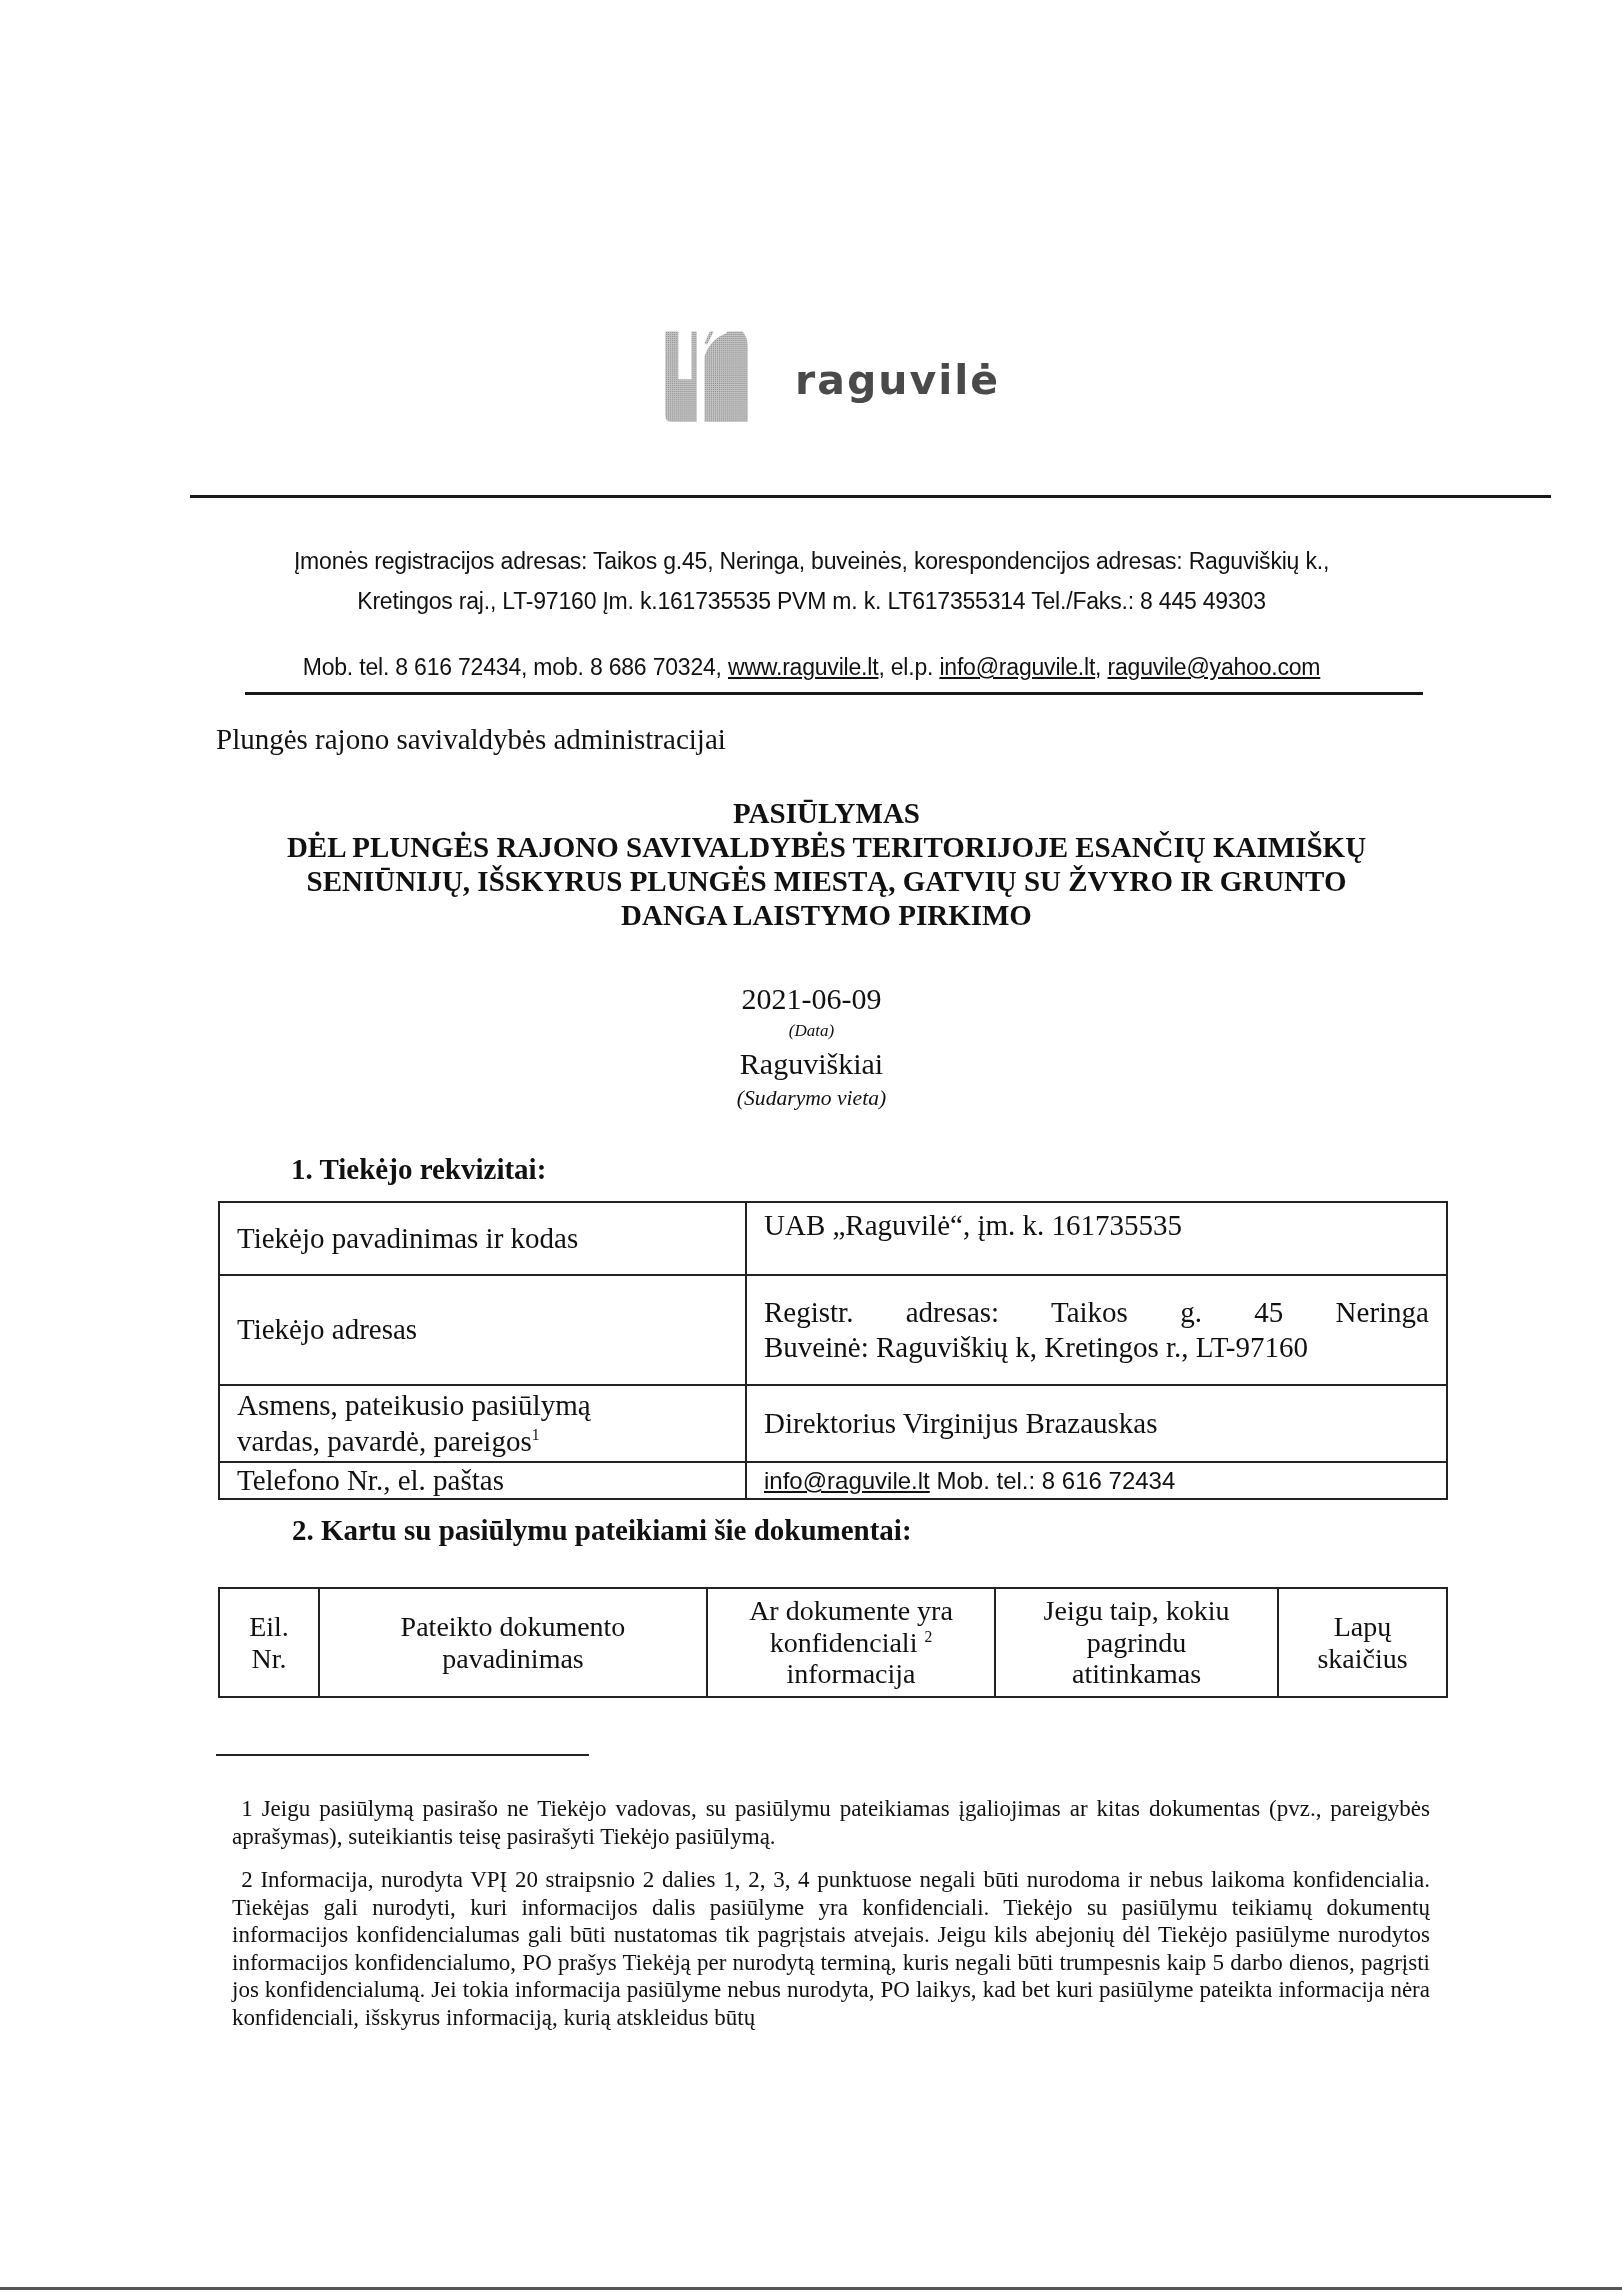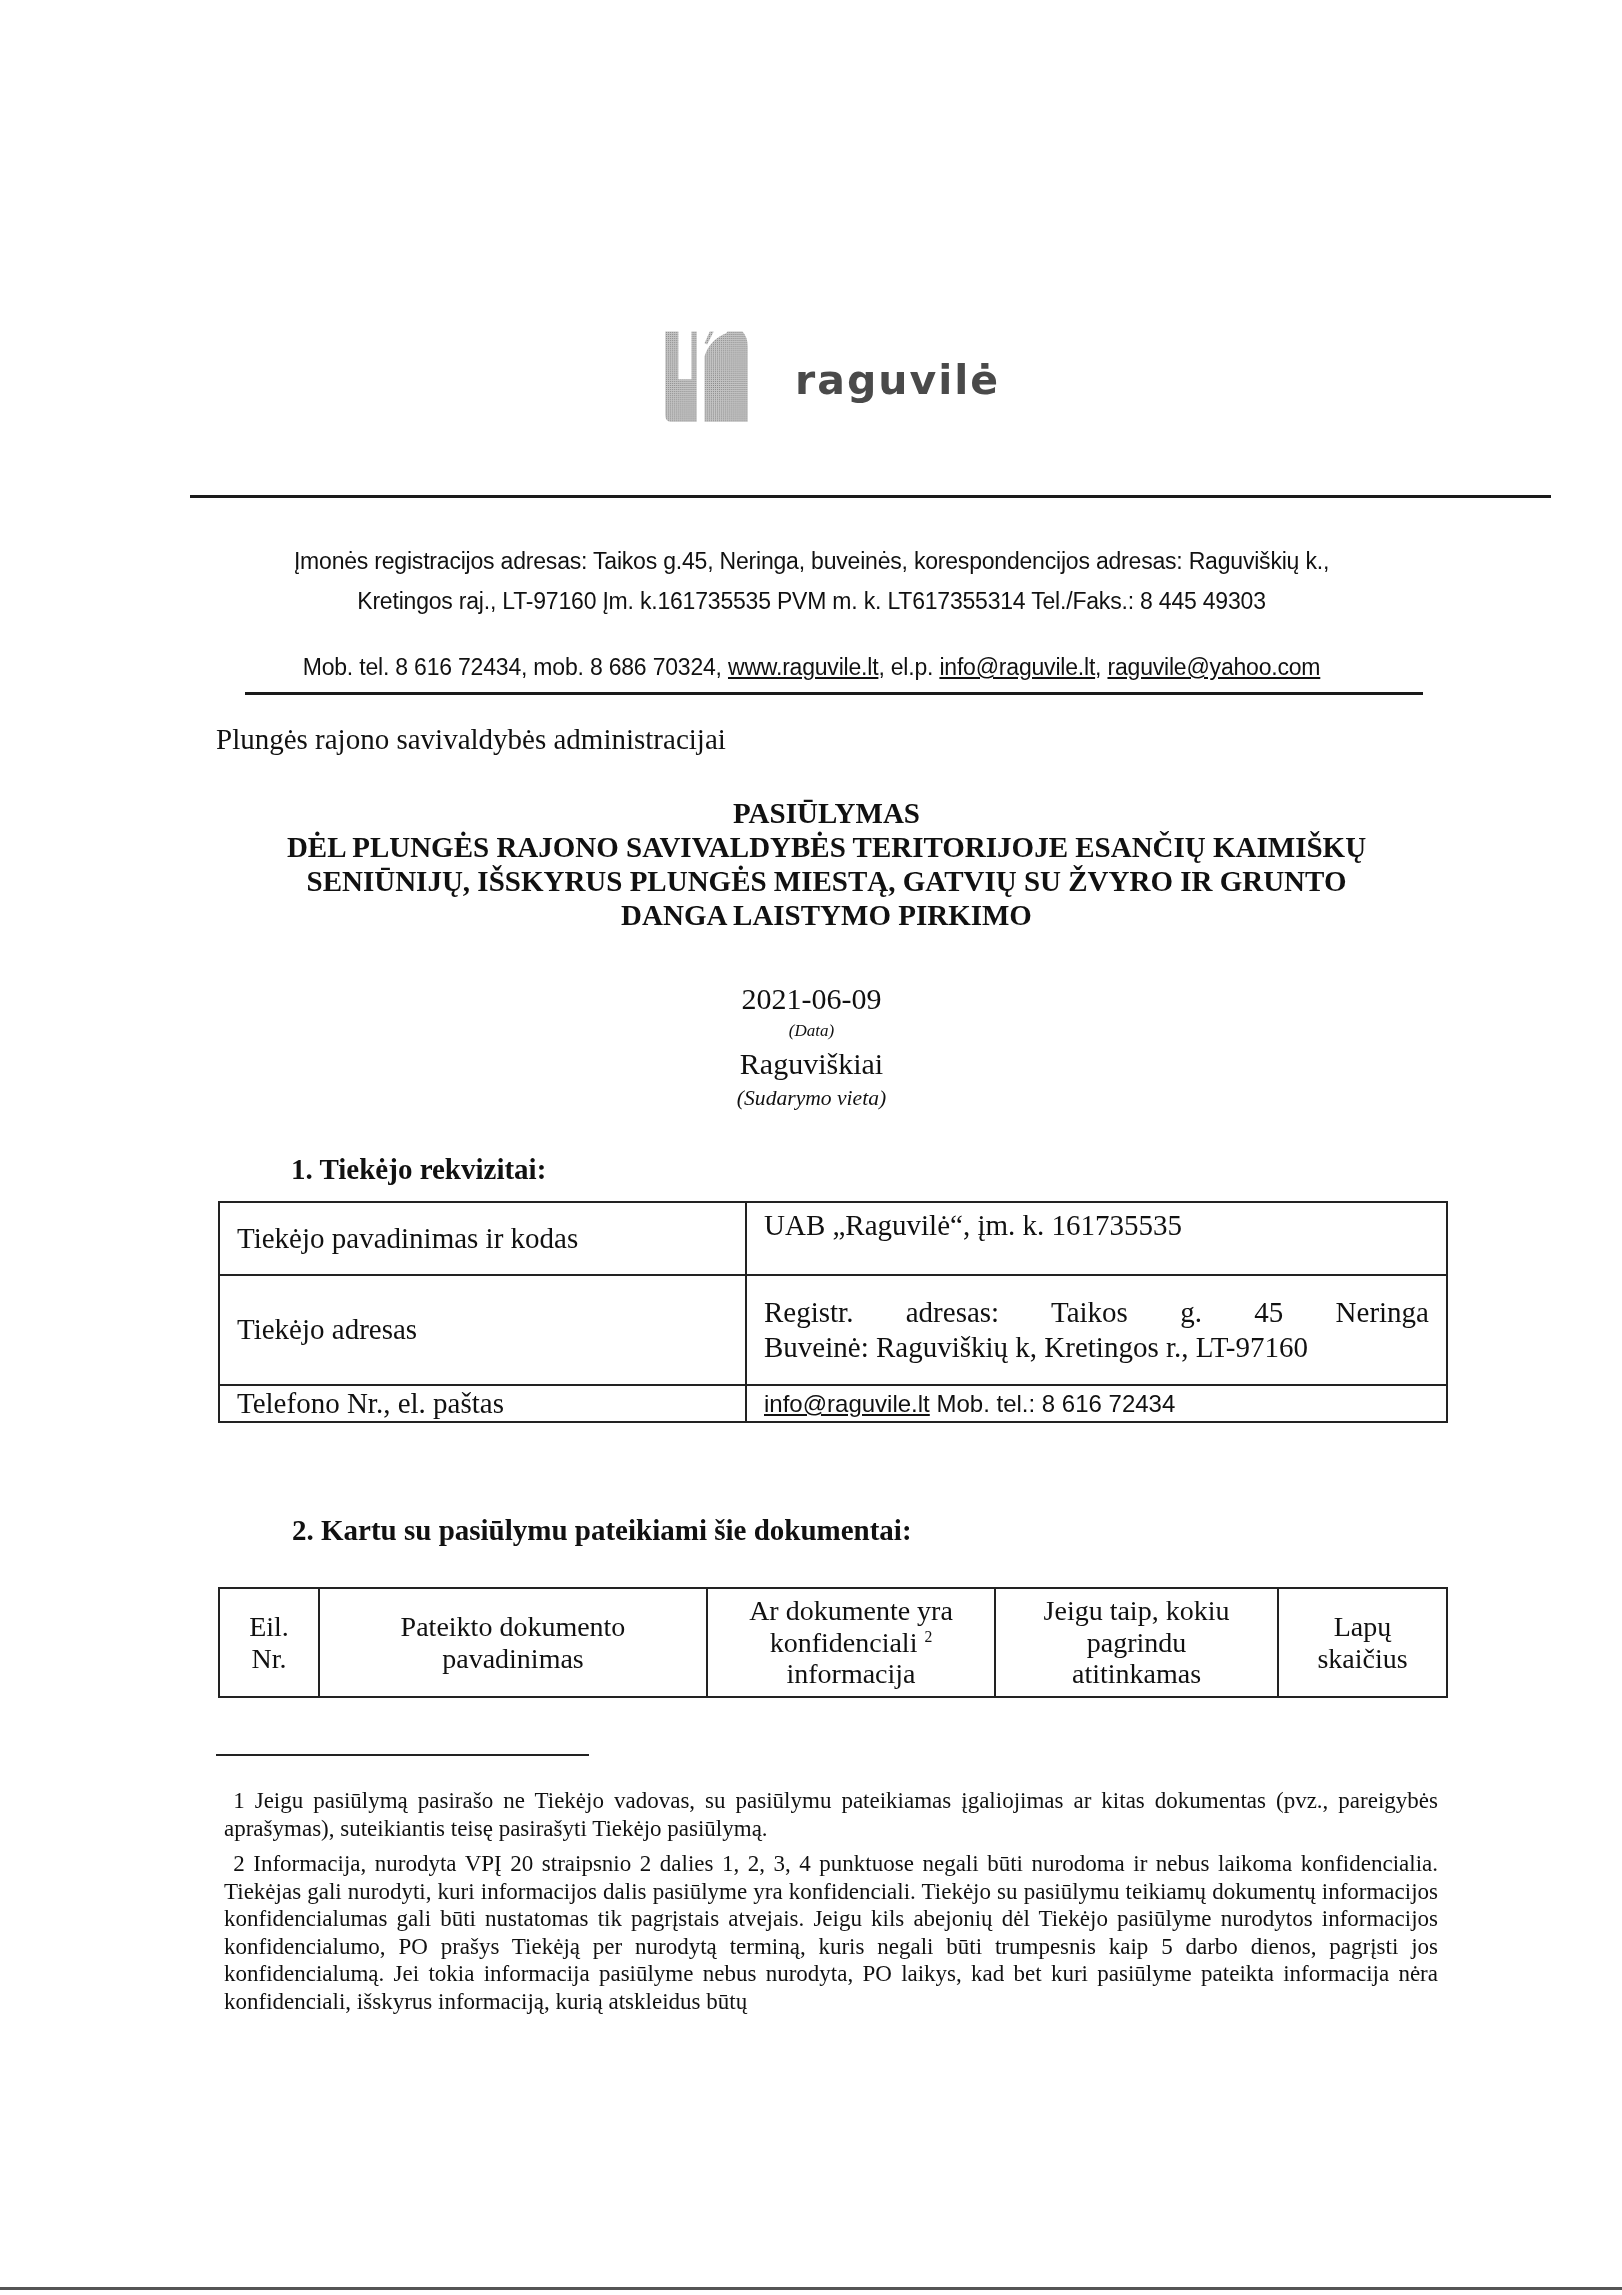--- a/index.html
+++ b/index.html
@@ -58,21 +58,21 @@
 
   #documents-table { left: 218px; top: 1587px; width: 1230px; font-size: 28px; }
   #documents-table th { font-weight: normal; text-align: center; vertical-align: middle; line-height: 1.12; height: 107px; }
   #documents-table th.c1 { width: 98px; }
   #documents-table th.c2 { width: 386px; }
   #documents-table th.c3 { width: 286px; }
   #documents-table th.c4 { width: 281px; }
 
   #footnote-rule { left: 216px; top: 1754px; width: 373px; height: 2px; background: #222; position: absolute; }
   #footnotes { position: absolute; left: 216px; top: 1779px; width: 1230px; font-family: "Liberation Serif", serif; font-size: 23px; line-height: 27.5px; text-align: justify; }
-  #footnotes p { margin: 8px; text-indent: 9.2px; font-family: Liberation Serif, serif; }
+  #footnotes p { margin: 16px; text-indent: 9.2px; font-family: Liberation Serif, serif; }
 
   #scan-edge { position: absolute; left: 0; top: 2287px; width: 1623px; height: 3.3px; background: #555; }
 </style>
 </head>
 <body>
 
 <div id="logo" class="abs">
   <svg id="logo-mark" viewBox="0 0 130 145" width="85" height="95">
     <defs>
       <pattern id="dots" width="3" height="3" patternUnits="userSpaceOnUse">
@@ -115,20 +115,27 @@
     <td class="lbl">Tiekėjo pavadinimas ir kodas</td>
     <td class="val top">UAB „Raguvilė“, įm. k. 161735535</td>
   </tr>
   <tr class="r2">
     <td class="lbl">Tiekėjo adresas</td>
     <td class="val">
       <span class="just-line">Registr. adresas: Taikos g. 45 Neringa</span>
       <span>Buveinė: Raguviškių k, Kretingos r., LT-97160</span>
     </td>
   </tr>
+  <tr class="r3">
+    <td class="lbl">
+      <span>Asmens, pateikusio pasiūlymą</span><br>
+      <span>vardas, pavardė, pareigos</span><sup>1</sup>
+    </td>
+    <td class="val">Direktorius Virginijus Brazauskas</td>
+  </tr>
   <tr class="r4">
     <td class="lbl">Telefono Nr., el. paštas</td>
     <td class="val contact-cell">
       <span class="u">info@raguvile.lt</span><span> Mob. tel.: 8 616 72434</span>
     </td>
   </tr>
 </tbody>
   </table>
 
 <div id="section-2" class="section-heading">2.  Kartu su pasiūlymu pateikiami šie dokumentai:</div>

